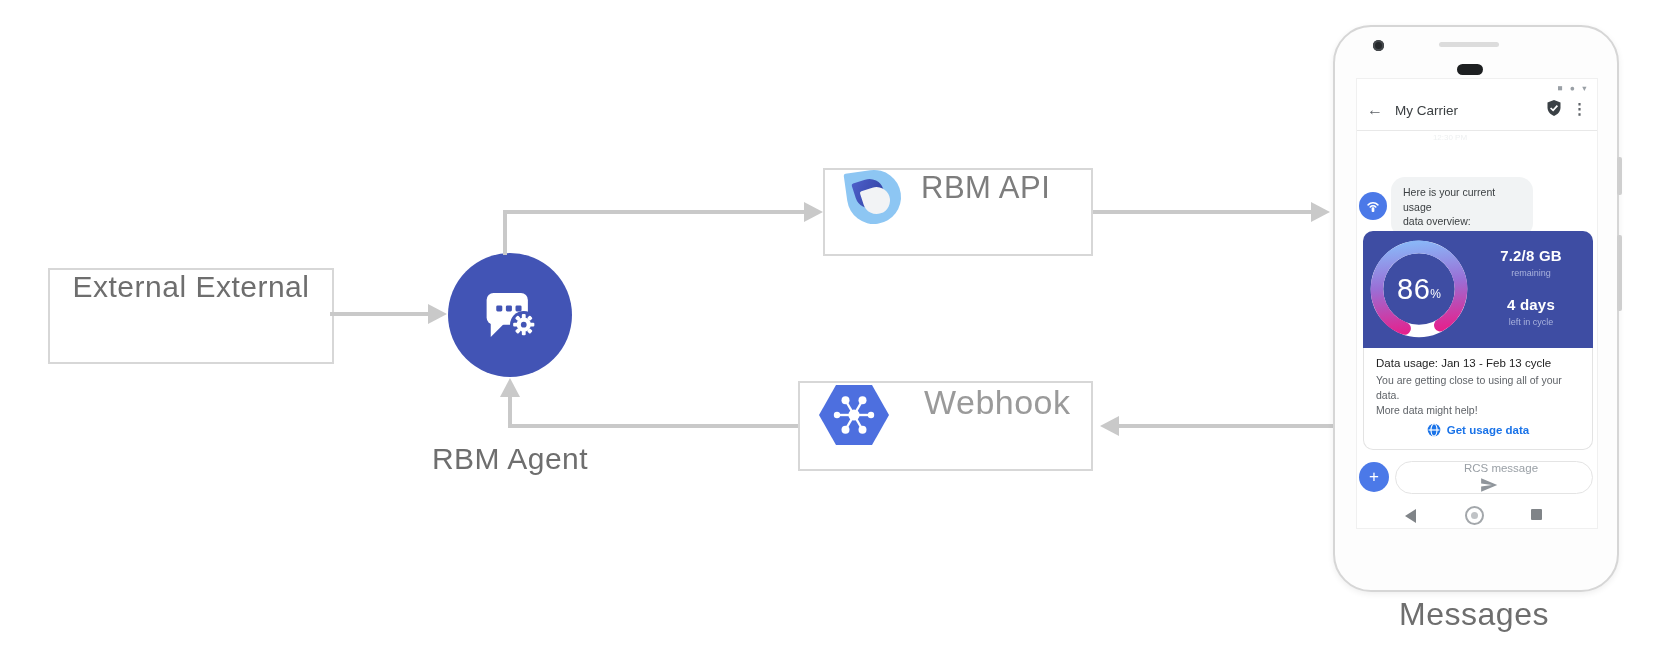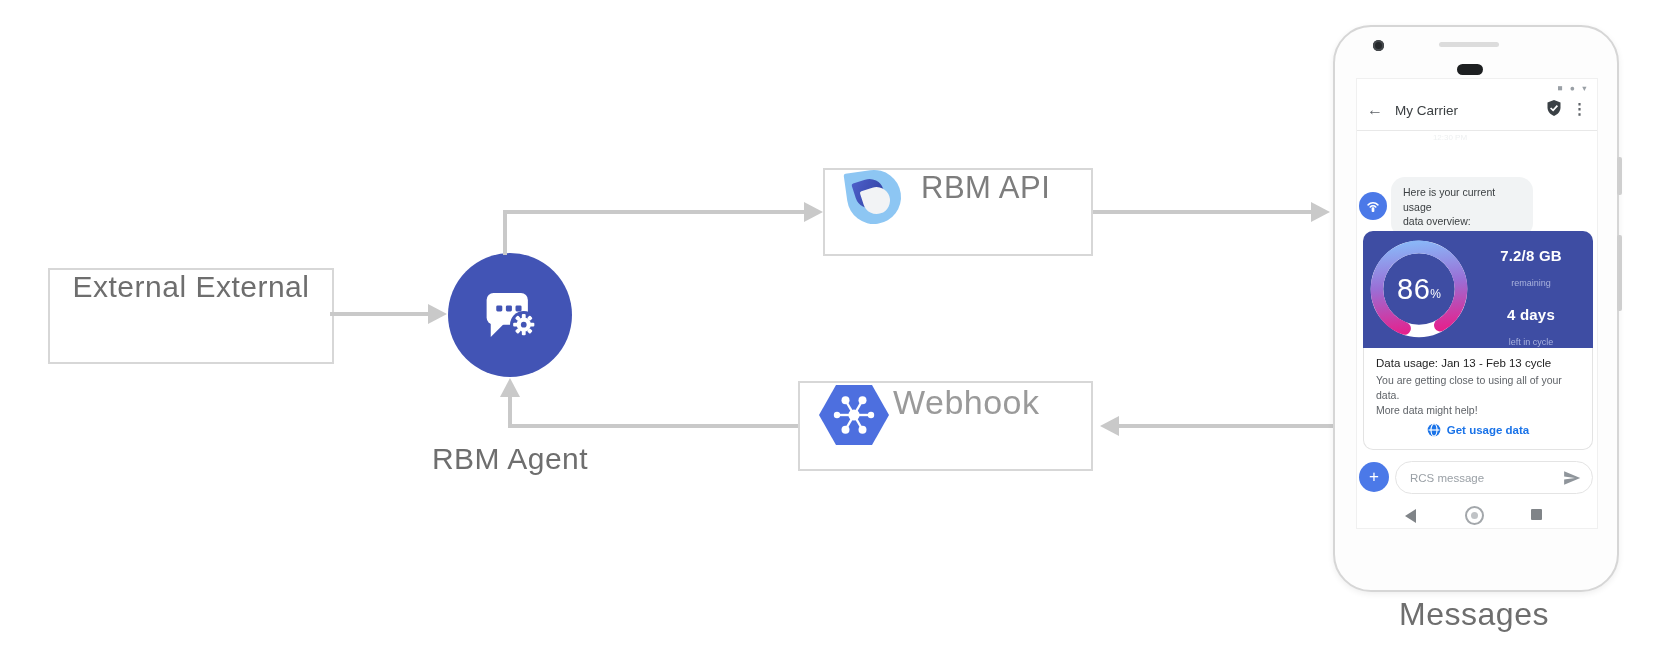--- a/index.html
+++ b/index.html
@@ -42,30 +42,30 @@
   .avatar{position:absolute;left:2px;top:113px;width:28px;height:28px;border-radius:50%;background:#4b79e8;display:flex;align-items:center;justify-content:center;}
   .bubble{position:absolute;left:34px;top:98px;width:142px;box-sizing:border-box;padding:8px 12px;background:#f1f3f4;border-radius:14px;font-size:10.5px;line-height:1.4;color:#3c4043;}
 
   .usage-card{position:absolute;left:6px;top:152px;width:230px;height:117px;background:#3e4da3;border-radius:10px 10px 0 0;}
   .gauge{position:absolute;left:6px;top:8px;width:100px;height:100px;}
   .gauge-txt{position:absolute;left:6px;top:8px;width:100px;height:100px;display:flex;align-items:center;justify-content:center;color:#fff;font-weight:300;}
   .gauge-txt .pct{font-size:29px;letter-spacing:.5px;}
   .gauge-txt .pctsym{font-size:12px;margin-top:10px;}
   .card-right{position:absolute;left:112px;top:16px;width:112px;text-align:center;color:#fff;}
   .big-stat{font-size:15px;font-weight:bold;letter-spacing:.2px;}
-  .small-stat{font-size:9px;color:#a9b2dd;margin-top:14px;}
+  .small-stat{font-size:9px;color:#a9b2dd;margin-top:4px;}
 
   .info-card{position:absolute;left:6px;top:269px;width:230px;height:102px;box-sizing:border-box;background:#fff;border:1px solid #e3e3e3;border-top:none;border-radius:0 0 10px 10px;padding:9px 12px;}
   .info-title{font-size:11.5px;font-weight:normal;color:#222;}
   .info-body{font-size:10.5px;color:#5f6368;line-height:1.45;margin-top:4px;}
   .cta-row{position:absolute;left:0;bottom:12px;width:100%;display:flex;align-items:center;justify-content:center;gap:6px;}
   .cta-label{font-size:11.5px;font-weight:bold;color:#1a73e8;}
 
   .plus-btn{position:absolute;left:2px;top:383px;width:30px;height:30px;border-radius:50%;background:#4b79e8;color:#fff;font-size:17px;display:flex;align-items:center;justify-content:center;}
-  .composer{position:absolute;left:38px;top:382px;width:198px;height:33px;box-sizing:border-box;border:1.5px solid #e4e4e4;border-radius:17px;background:#fff;display:flex;align-items:center;}
+  .composer{position:absolute;left:38px;top:382px;width:198px;height:33px;box-sizing:border-box;border:1.5px solid #e4e4e4;border-radius:17px;background:#fff;display:flex;align-items:center;flex-direction:column;}
   .composer-ph{font-size:11.5px;color:#9aa0a6;margin-left:14px;flex:1;}
   .send{margin-right:11px;display:flex;}
 
   .navbar{position:absolute;left:0;top:425px;width:100%;height:26px;}
   .nav-back{position:absolute;left:48px;top:5px;width:0;height:0;border-top:7px solid transparent;border-bottom:7px solid transparent;border-right:11px solid #808488;}
   .nav-home{position:absolute;left:108px;top:2px;width:15px;height:15px;border:2px solid #a3a7ab;border-radius:50%;display:flex;align-items:center;justify-content:center;}
   .nav-home-dot{width:7px;height:7px;border-radius:50%;background:#c0c3c6;}
   .nav-recents{position:absolute;left:174px;top:5px;width:11px;height:11px;background:#808488;border-radius:1px;}
 
   .caption{position:absolute;left:1333px;top:596px;width:282px;text-align:center;font-size:32px;font-weight:300;color:#6e6e6e;letter-spacing:.5px;}
@@ -120,21 +120,21 @@
     </div>
     <span class="node-label" style="font-size:31px;color:#7d7d7d;">RBM API</span>
   </div>
 
   <div class="line" style="left:1093px;top:210px;width:218px;height:4px;"></div>
   <div class="arrow-right" style="left:1311px;top:202px;"></div>
 
   <div class="line" style="left:1119px;top:424px;width:214px;height:4px;"></div>
   <div class="arrow-left" style="left:1100px;top:416px;"></div>
 
-  <div class="node-box" style="left:798px;top:381px;width:295px;height:90px;justify-content:flex-start;padding-left:18px;box-sizing:border-box;gap:3px;">
+  <div class="node-box" style="left:798px;top:381px;width:295px;height:90px;justify-content:flex-start;padding-left:18px;box-sizing:border-box;gap:34px;">
     <svg width="72" height="64" viewBox="0 0 72 62">
       <polygon points="18,1 54,1 71,31 54,61 18,61 1,31" fill="#4d6fdf"></polygon>
       <g stroke="#ffffff" stroke-width="2.4">
         <line x1="36" y1="31" x2="51" y2="31"></line>
         <line x1="36" y1="31" x2="43.5" y2="18"></line>
         <line x1="36" y1="31" x2="28.5" y2="18"></line>
         <line x1="36" y1="31" x2="21" y2="31"></line>
         <line x1="36" y1="31" x2="28.5" y2="44"></line>
         <line x1="36" y1="31" x2="43.5" y2="44"></line>
       </g>

